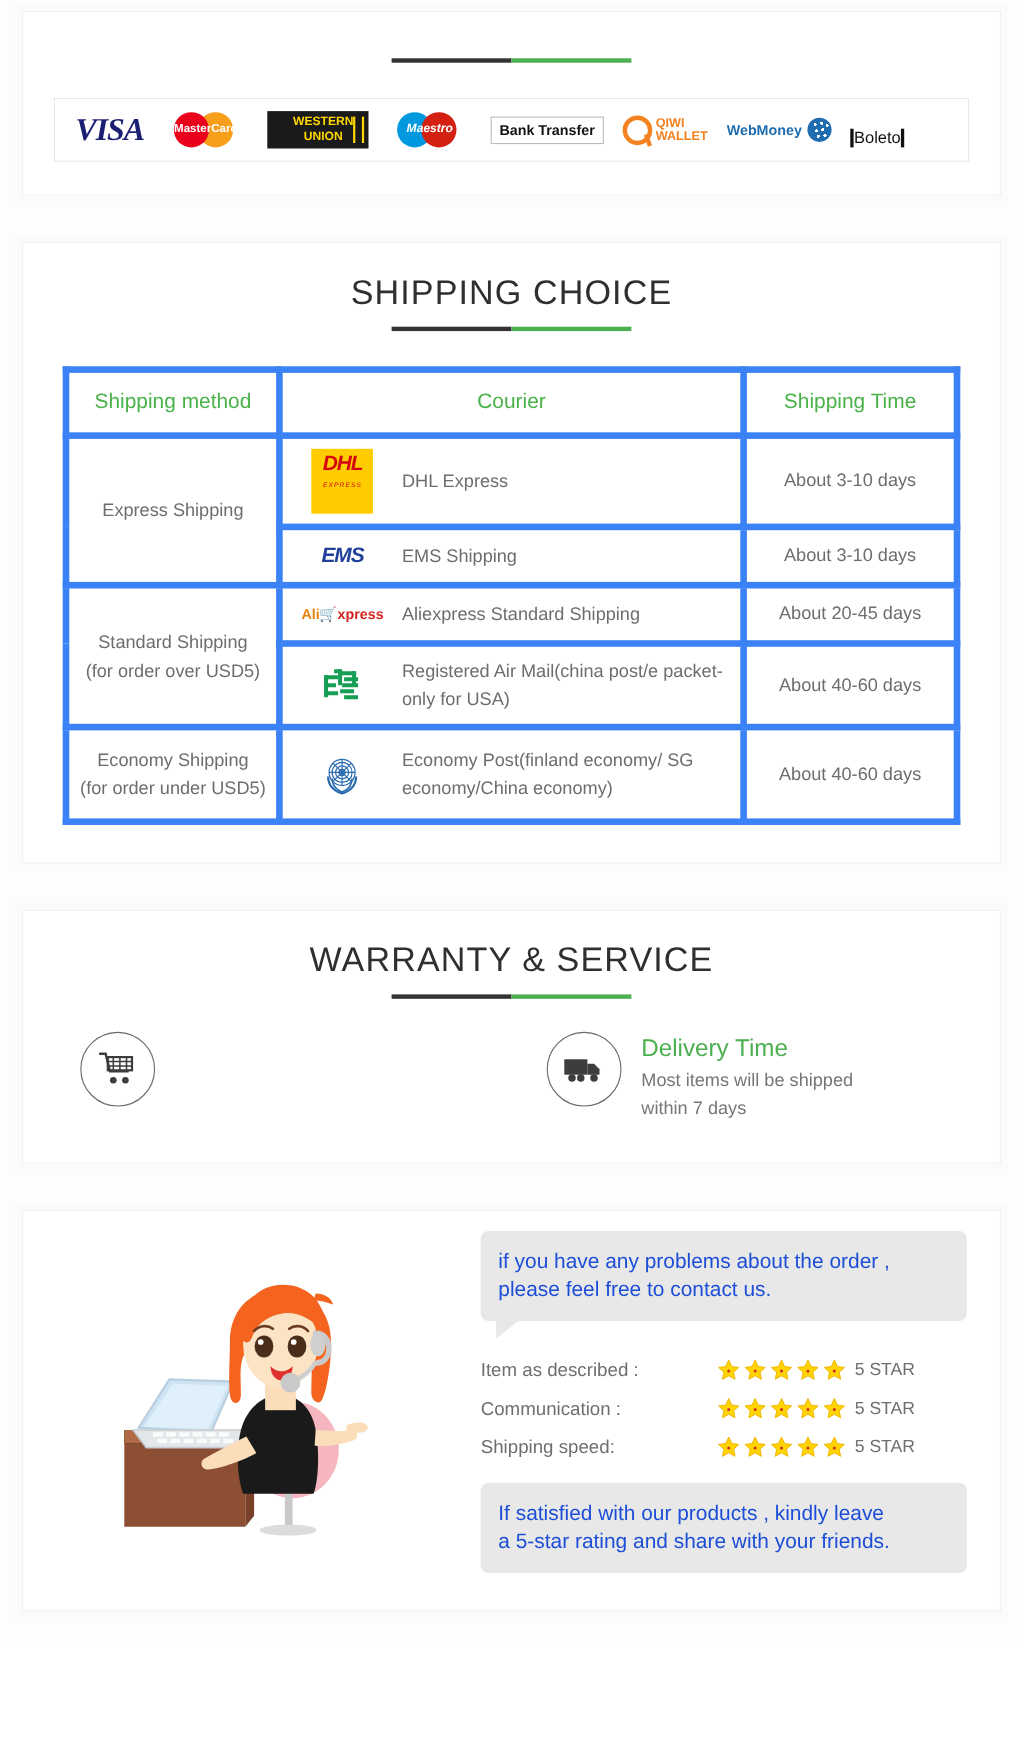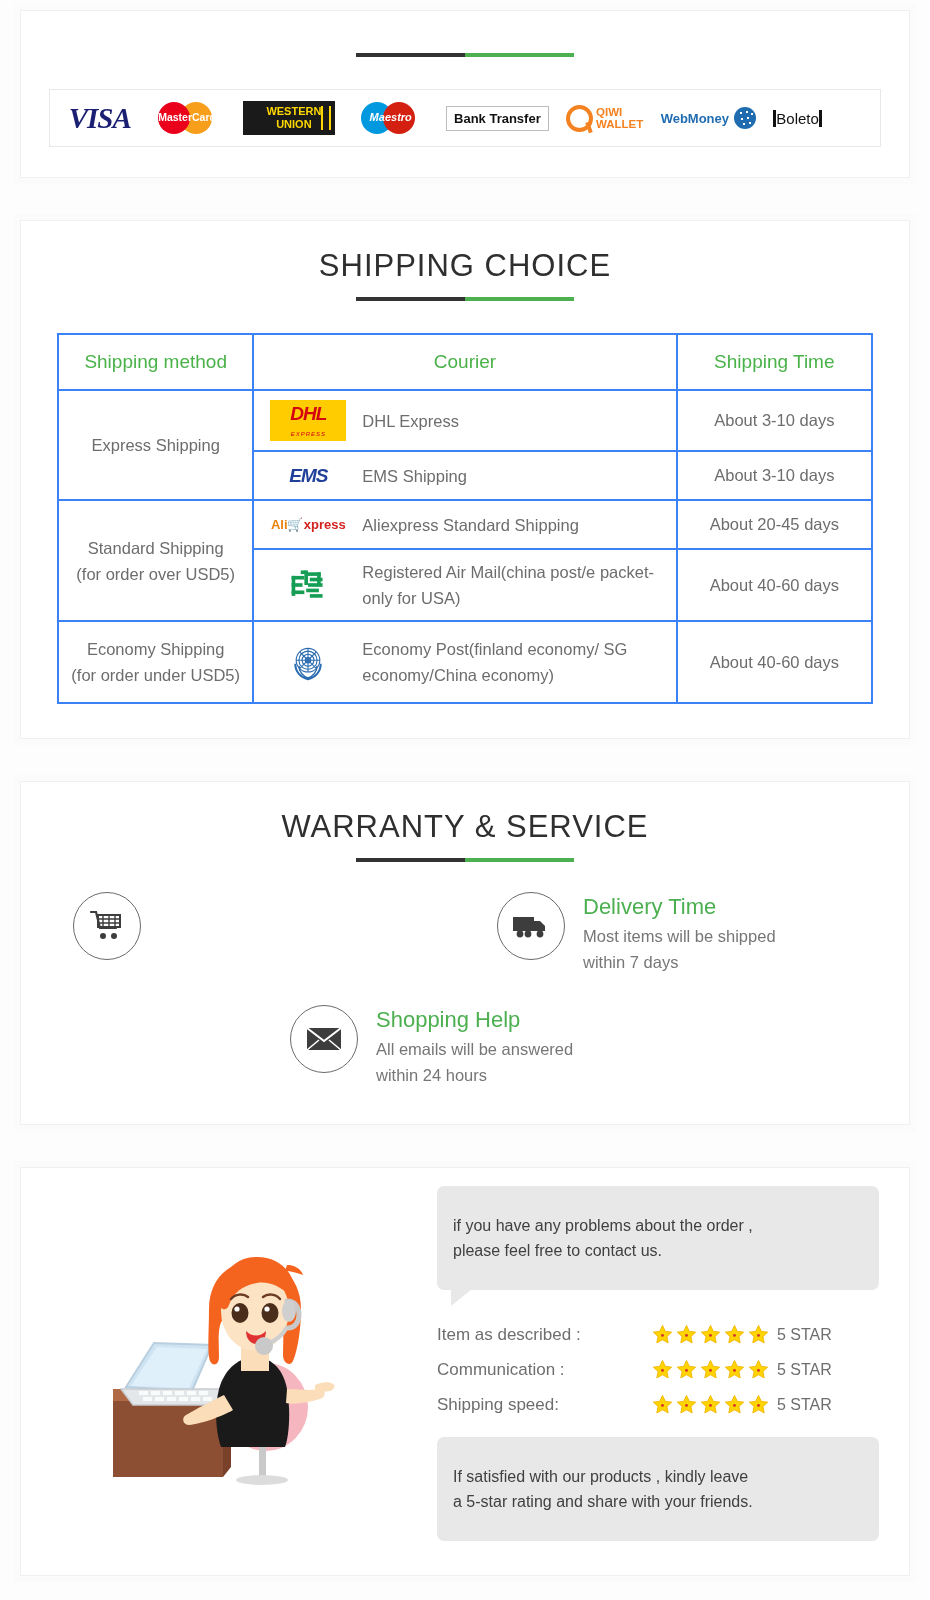--- a/index.html
+++ b/index.html
@@ -104,41 +104,41 @@
     content: ""; position: absolute; left: 4px; top: 3px; width: 16px; height: 16px;
     background:
       radial-gradient(circle 1.4px at 3px 3px, #fff 99%, transparent 100%),
       radial-gradient(circle 1.4px at 9px 2px, #fff 99%, transparent 100%),
       radial-gradient(circle 1.4px at 14px 4px, #fff 99%, transparent 100%),
       radial-gradient(circle 1.4px at 4px 9px, #fff 99%, transparent 100%),
       radial-gradient(circle 1.4px at 10px 8px, #fff 99%, transparent 100%),
       radial-gradient(circle 1.4px at 6px 14px, #fff 99%, transparent 100%),
       radial-gradient(circle 1.4px at 12px 13px, #fff 99%, transparent 100%);
   }
-  .boleto { display: flex; flex-direction: row; align-items: flex-start; width: 88px; }
+  .boleto { display: flex; flex-direction: column; align-items: flex-start; width: 88px; }
   .boleto .bars {
     height: 15px;
     background: repeating-linear-gradient(to right,
       #111 0 2px, #fff 2px 4px, #111 4px 5px, #fff 5px 8px, #111 8px 11px, #fff 11px 12px);
   }
   .boleto .txt {
     font-size: 15px; color: #111; font-weight: 500; text-align: center;
     border-left: 3px solid #111; border-right: 3px solid #111; line-height: 17px;
     font-family: "Liberation Sans", sans-serif;
   }
 
   
   .ship-table {
     margin: 26px 36px 34px 36px;
     border-collapse: collapse;
     width: calc(100% - 72px);
     table-layout: fixed;
   }
   .ship-table td, .ship-table th {
-    border: 2px solid #3b82f6;
+    border: 6px solid #3b82f6;
     vertical-align: middle;
   }
   .ship-table th {
     font-weight: 400;
     color: #49b249;
     font-size: 19px;
     padding: 16px 6px;
     text-align: center;
   }
   .col-method { width: 24%; }
@@ -151,21 +151,21 @@
   .cell-time {
     text-align: center; color: #6d6d6d; font-size: 16.5px; padding: 14px 6px;
   }
   .cell-courier { padding: 9px 10px 9px 14px; }
   .courier-row { display: flex; align-items: center; gap: 14px; }
   .courier-logo { width: 80px; min-width: 80px; display: flex; align-items: center; justify-content: center; }
   .courier-name { color: #6d6d6d; font-size: 16.5px; line-height: 26px; }
 
   
   .lg-dhl {
-    background: #ffcc00; width: 76px; padding: 4px 0 2px 0; text-align: center;
+    background: #ffcc00; width: 56px; padding: 4px 0 20px 0; text-align: center;
     line-height: 1;
   }
   .lg-dhl .d1 {
     color: #d40511; font-weight: bold; font-style: italic; font-size: 19px;
     letter-spacing: -1px; font-family: "Liberation Sans", sans-serif;
   }
   .lg-dhl .d2 { color: #d40511; font-size: 6px; font-style: italic; letter-spacing: 1px; }
   .lg-ems { width: 76px; text-align: center; line-height: 1; position: relative; }
   .lg-ems .bars-t {
     height: 9px;
@@ -195,22 +195,22 @@
   .w-text { padding-top: 2px; }
   .w-title { color: #4caf50; font-size: 22px; font-weight: 400; margin-bottom: 3px; }
   .w-desc { color: #767676; font-size: 16.5px; line-height: 26px; }
 
   
   .fb-body { display: flex; padding: 18px 30px 34px 30px; align-items: center; }
   .fb-left { width: 380px; display: flex; align-items: flex-end; justify-content: center; }
   .fb-right { flex: 1; padding-left: 6px; }
 
   .bubble {
-    background: #e8e8e8; border-radius: 7px; padding: 27px 16px;
-    color: #404040; font-size: 16px; line-height: 25px; position: relative;
+    background: #e8e8e8; border-radius: 7px; padding: 16px 16px;
+    color: #1d4ed8; font-size: 19px; line-height: 25px; position: relative;
   }
   .bubble.top { margin-bottom: 34px; }
   .bubble.top::after {
     content: ""; position: absolute; left: 14px; bottom: -16px;
     border-width: 16px 20px 0 0; border-style: solid;
     border-color: #e8e8e8 transparent transparent transparent;
   }
   .rating-row {
     display: flex; align-items: center; margin-bottom: 14px;
   }
@@ -464,37 +464,20 @@
             </svg>
           </span>
           <span class="w-text">
             <span class="w-title" style="display:block">Delivery Time</span>
             <span class="w-desc" style="display:block">Most items will be shipped</span>
             <span class="w-desc" style="display:block">within 7 days</span>
           </span>
         </div>
       </div>
 
-      <div class="w-row two">
-
-        <div class="w-item">
-          <span class="w-circle">
-            <svg width="36" height="26" viewBox="0 0 36 26">
-              <rect x="1" y="2" width="34" height="22" fill="#3d3d3d"></rect>
-              <path d="M1 2l17 13L35 2" fill="none" stroke="#ffffff" stroke-width="2"></path>
-              <path d="M1 24l12-10M35 24L23 14" fill="none" stroke="#ffffff" stroke-width="1.6"></path>
-            </svg>
-          </span>
-          <span class="w-text">
-            <span class="w-title" style="display:block">Shopping Help</span>
-            <span class="w-desc" style="display:block">All emails will be answered</span>
-            <span class="w-desc" style="display:block">within 24 hours</span>
-          </span>
-        </div>
-      </div>
     </div>
   </section>
   </div>
 
   <div class="panel-outer">
   <section class="panel">
 
     <div class="fb-body">
       <div class="fb-left">
         <svg class="illus" viewBox="0 0 300 250">

